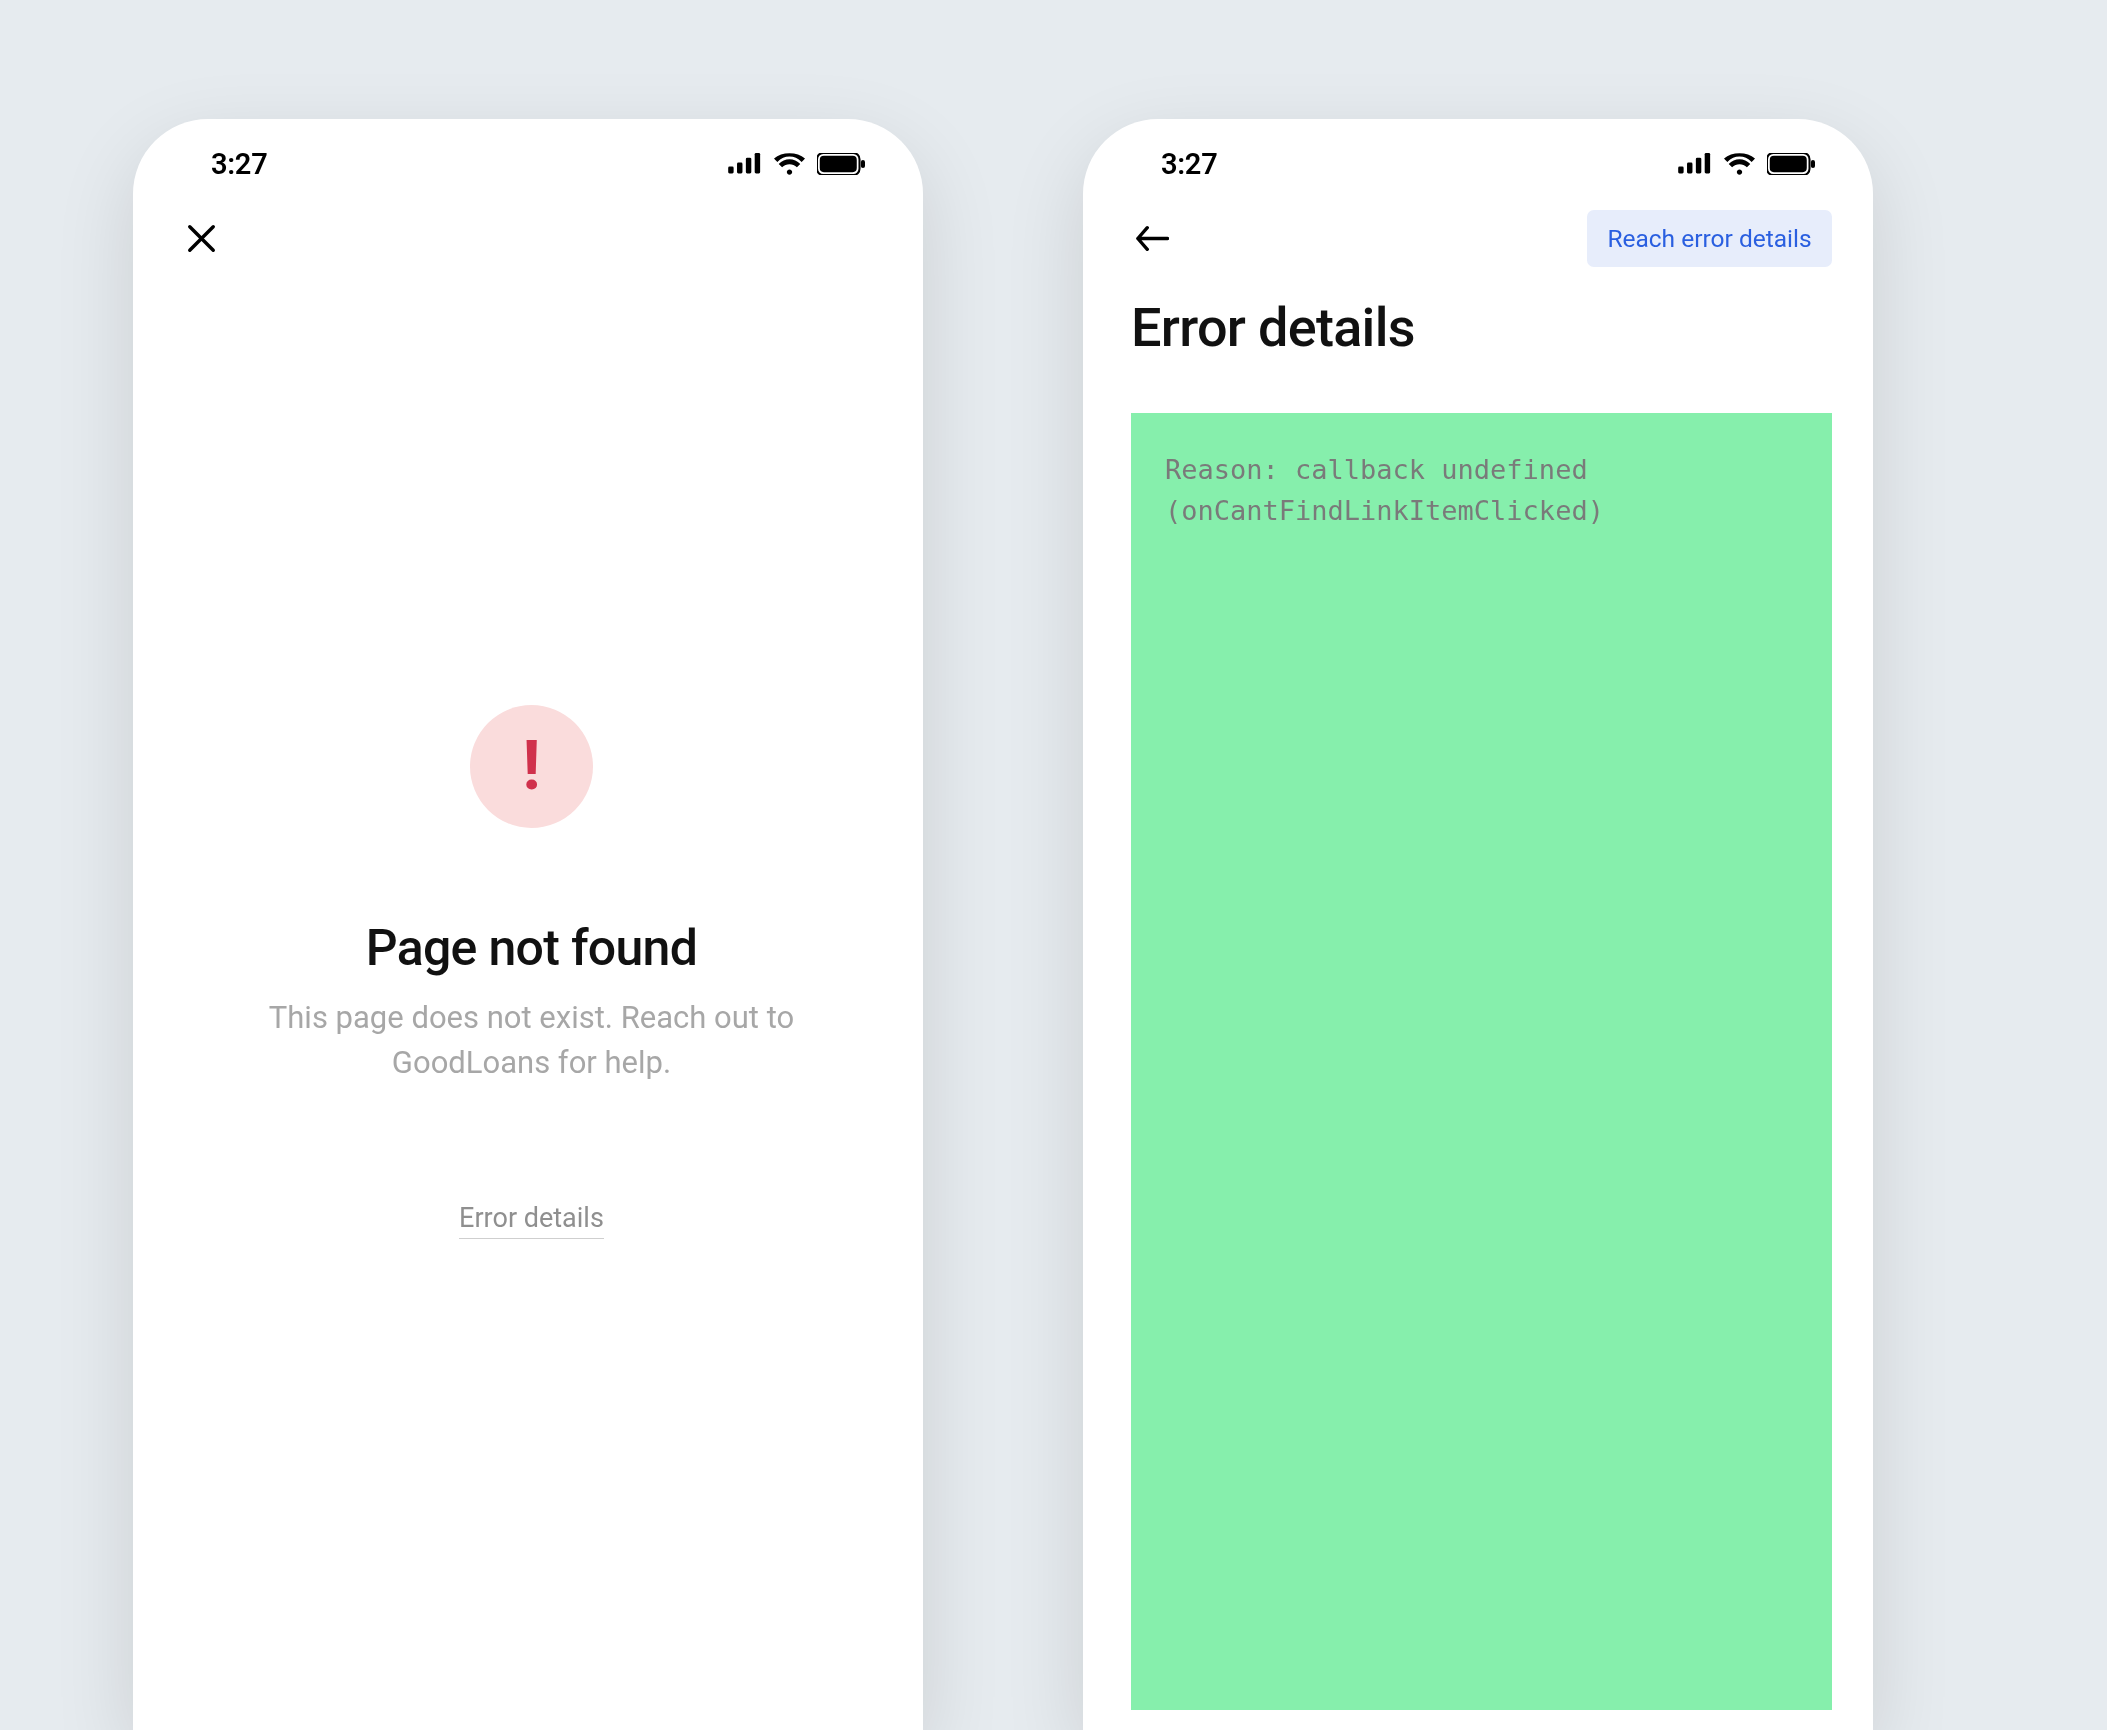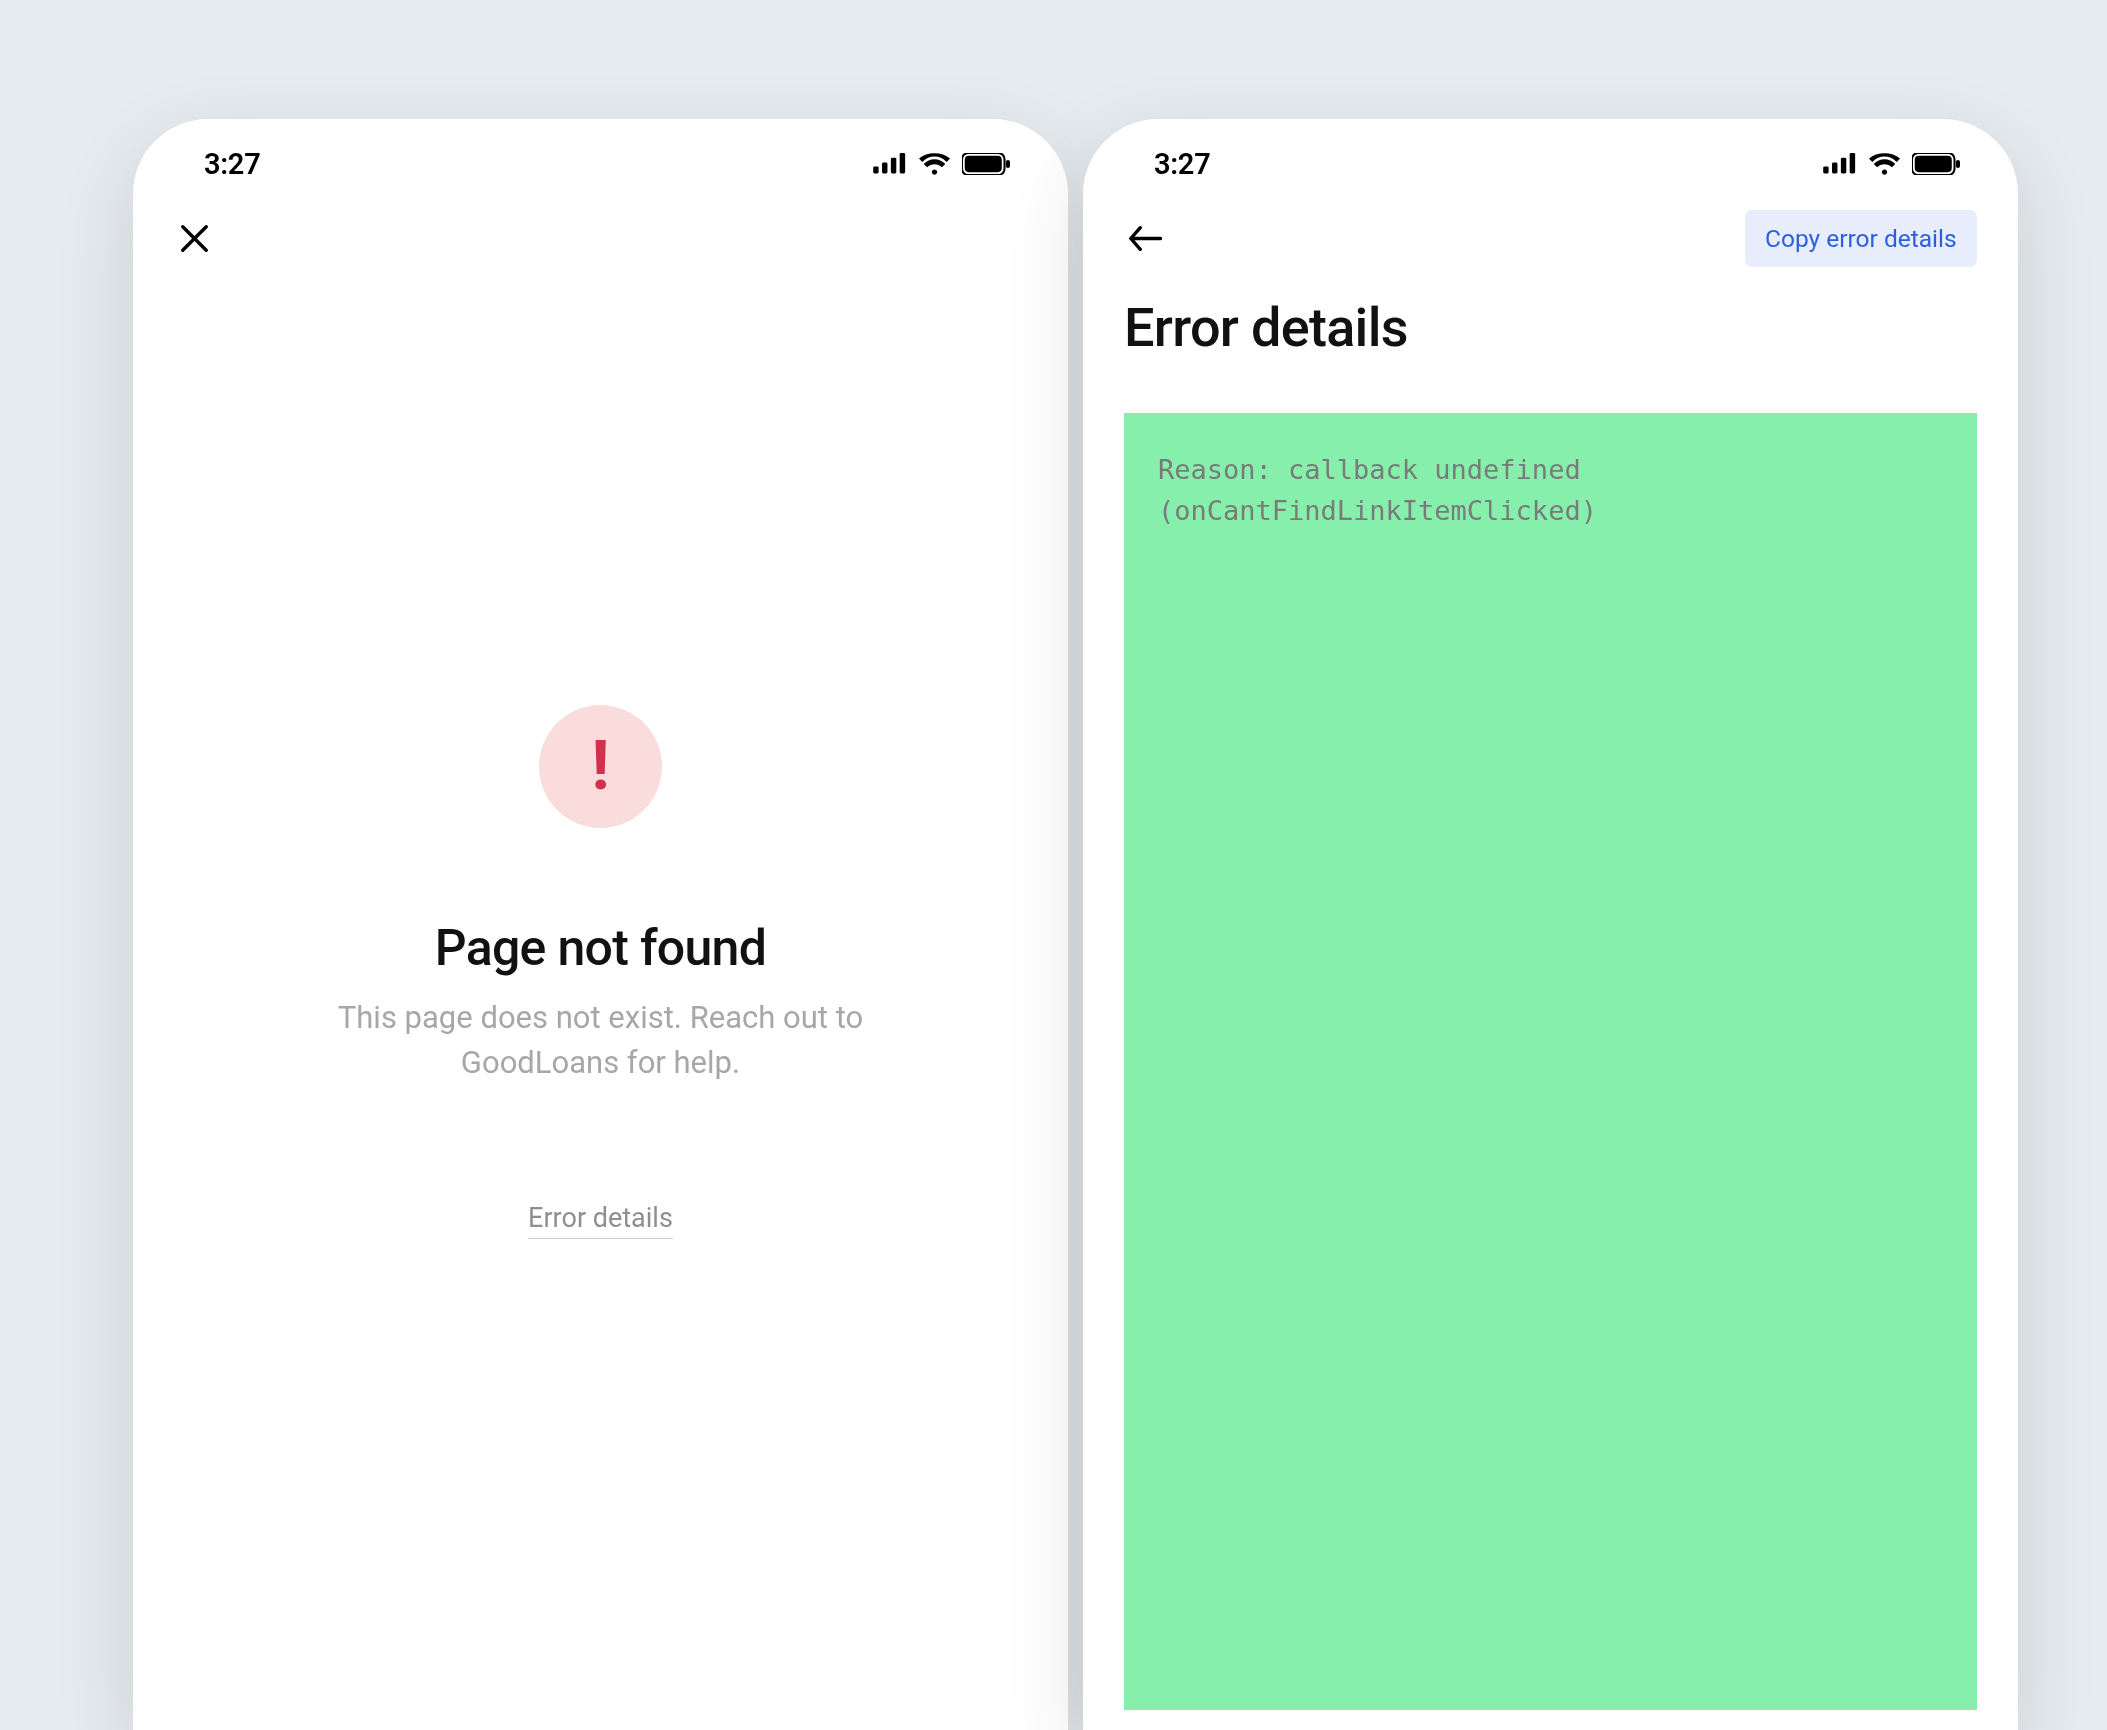--- a/index.html
+++ b/index.html
@@ -11,25 +11,26 @@
     }
     .canvas {
       width: 2108px;
       height: 1730px;
       background: #e6ebef;
       position: relative;
       transform-origin: top left;
     }
     .phone {
       position: absolute;
-      width: 935px;
+      width: 790px;
       background: #ffffff;
       border-radius: 75px 75px 0 0;
       box-shadow: 0 27px 82px rgba(0,0,0,0.12);
       overflow: hidden;
+      padding-left: 7px;
     }
     .phone.left { left: 133px; top: 119px; height: 1611px; }
     .phone.right { left: 1083px; top: 119px; height: 1611px; }
 
     
     .status-bar {
       height: 89px;
       display: flex;
       align-items: center;
       justify-content: space-between;
@@ -240,21 +241,21 @@
         </span>
       </div>
     </div>
 
     <div class="nav-bar">
       <div class="nav-icon">
         <svg width="34" height="27" viewBox="0 0 50 40">
             <path d="M18 4 L4 20 L18 36 M4 20 H48" stroke="#000" stroke-width="5" fill="none" stroke-linecap="round" stroke-linejoin="round"></path>
           </svg>
       </div>
-      <div class="copy-chip">Copy error details</div>
+      <div class="copy-chip">Reach error details</div>
     </div>
 
     <div class="screenB-body">
       <div class="screenB-title">Error details</div>
       <div class="code-box">Reason: callback undefined (onCantFindLinkItemClicked)</div>
     </div>
   </div>
 
 </div>
 

